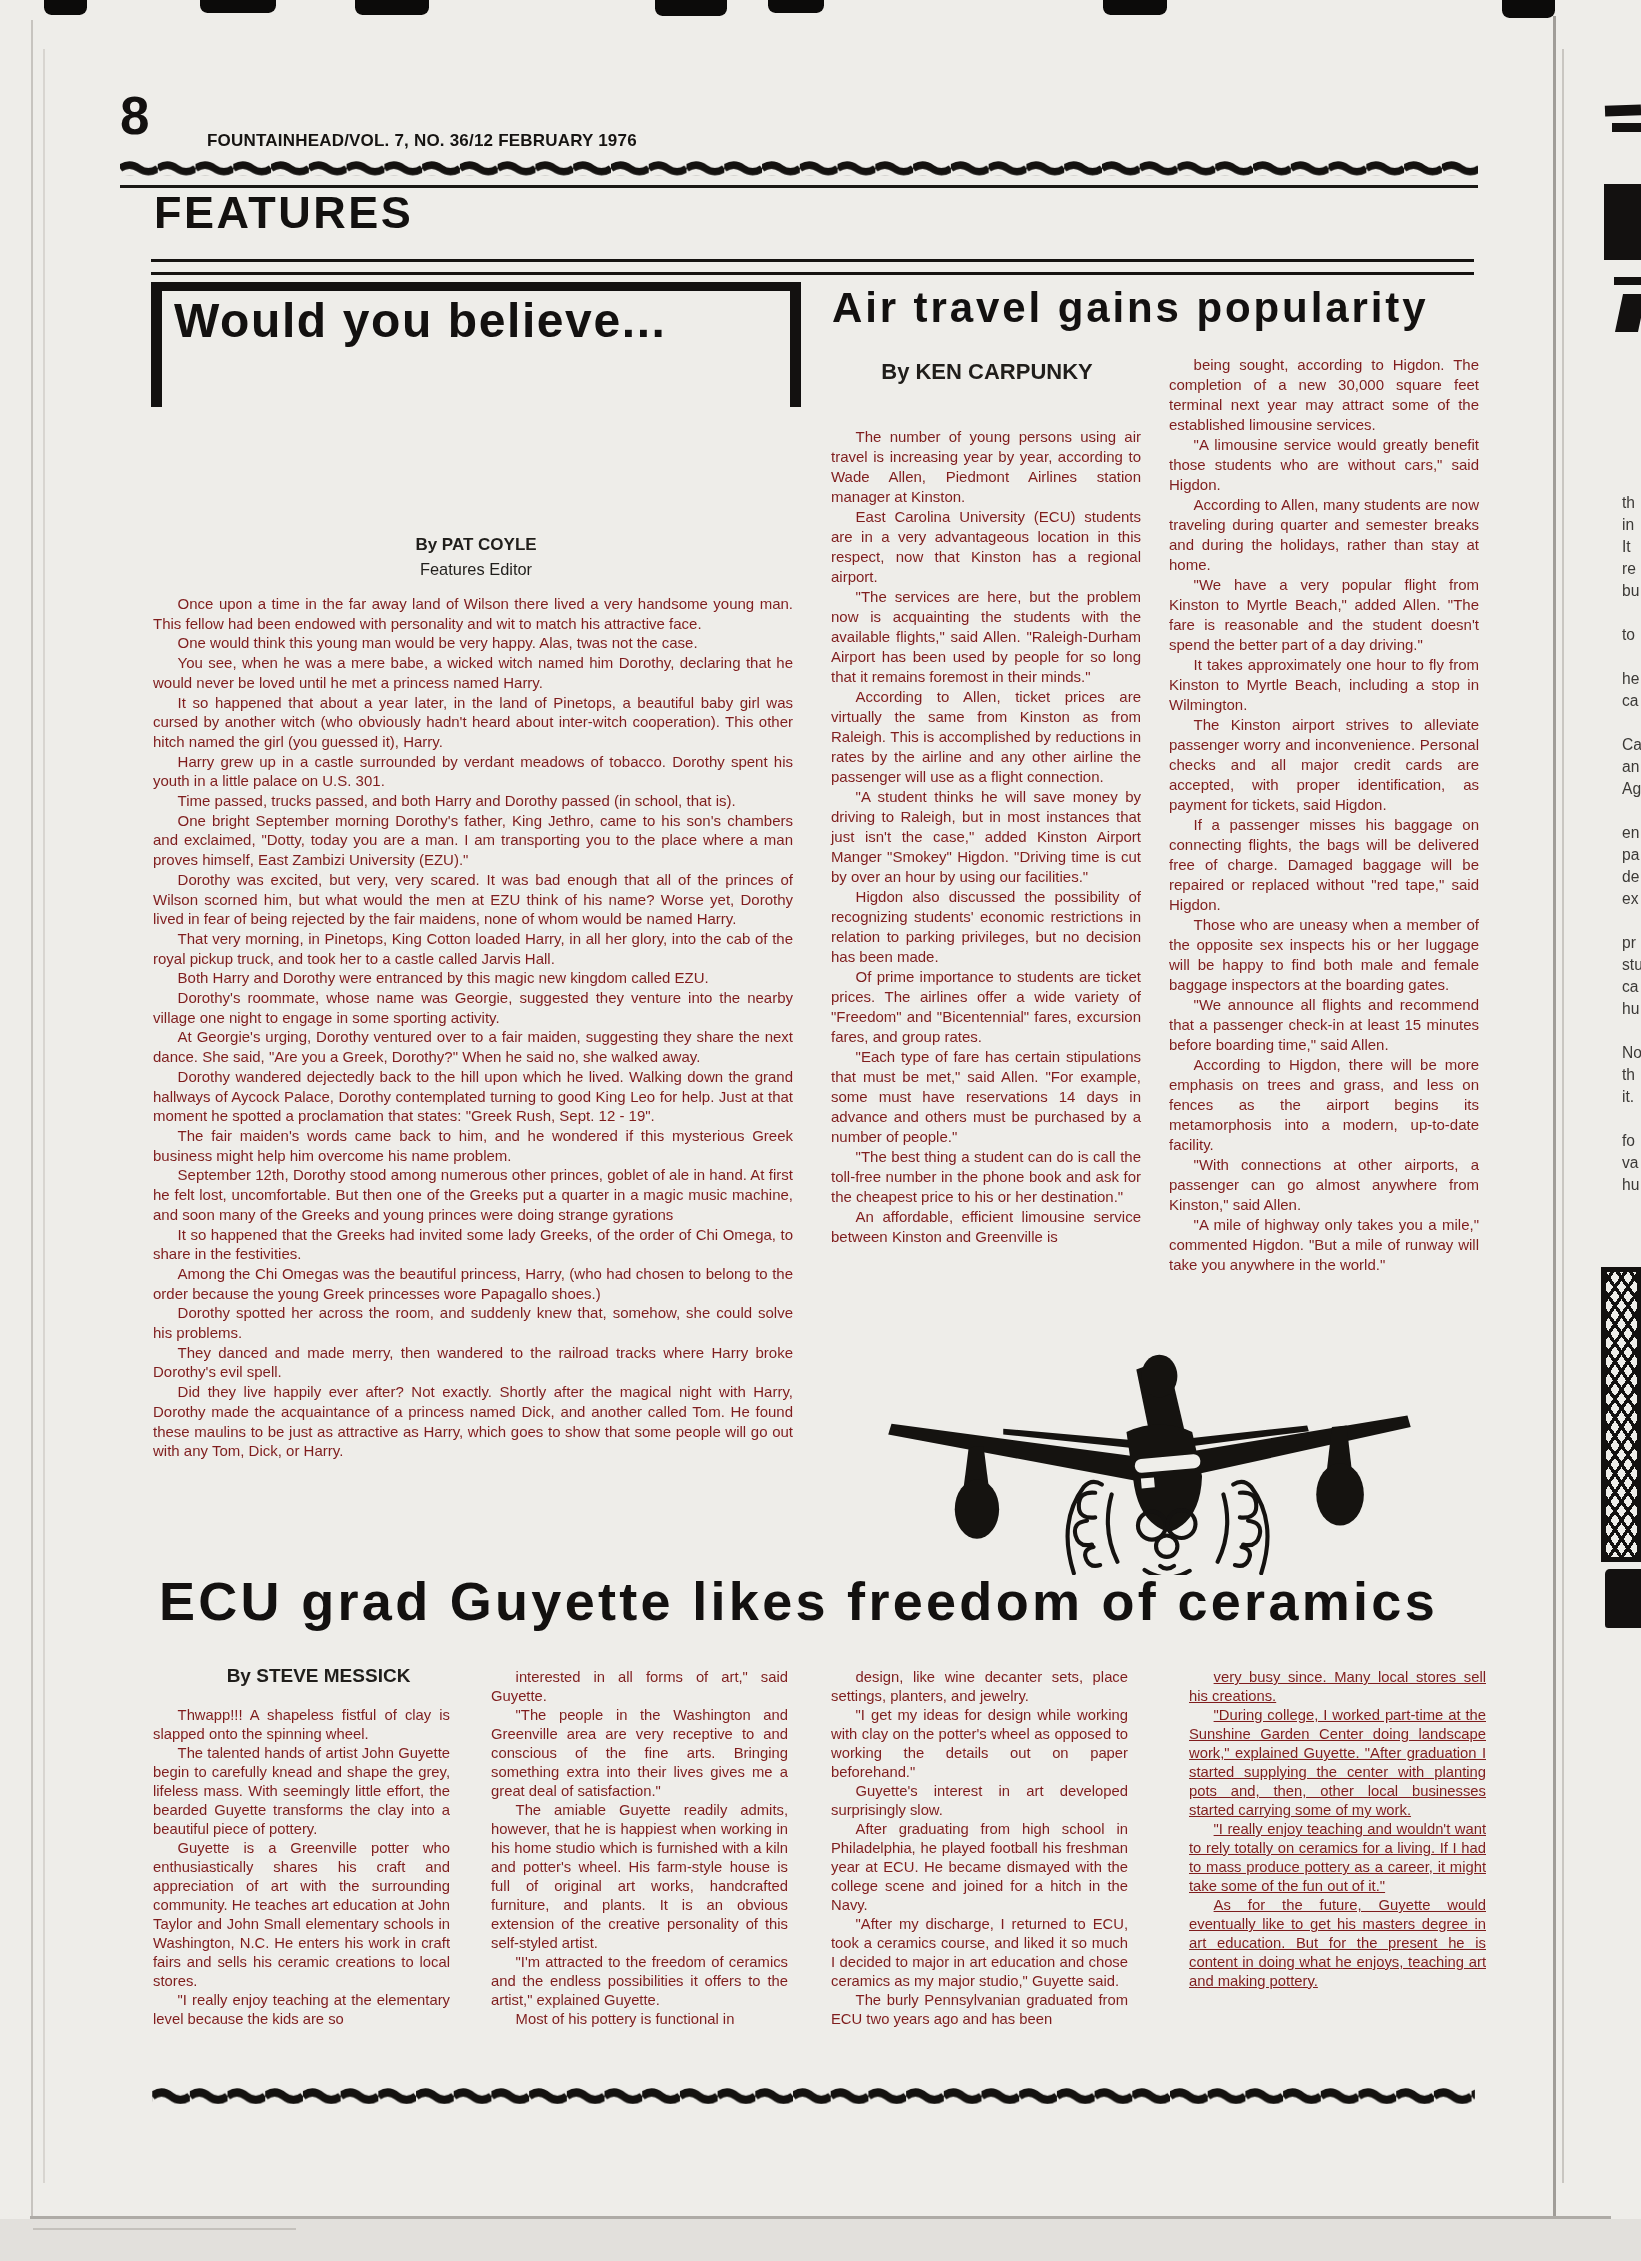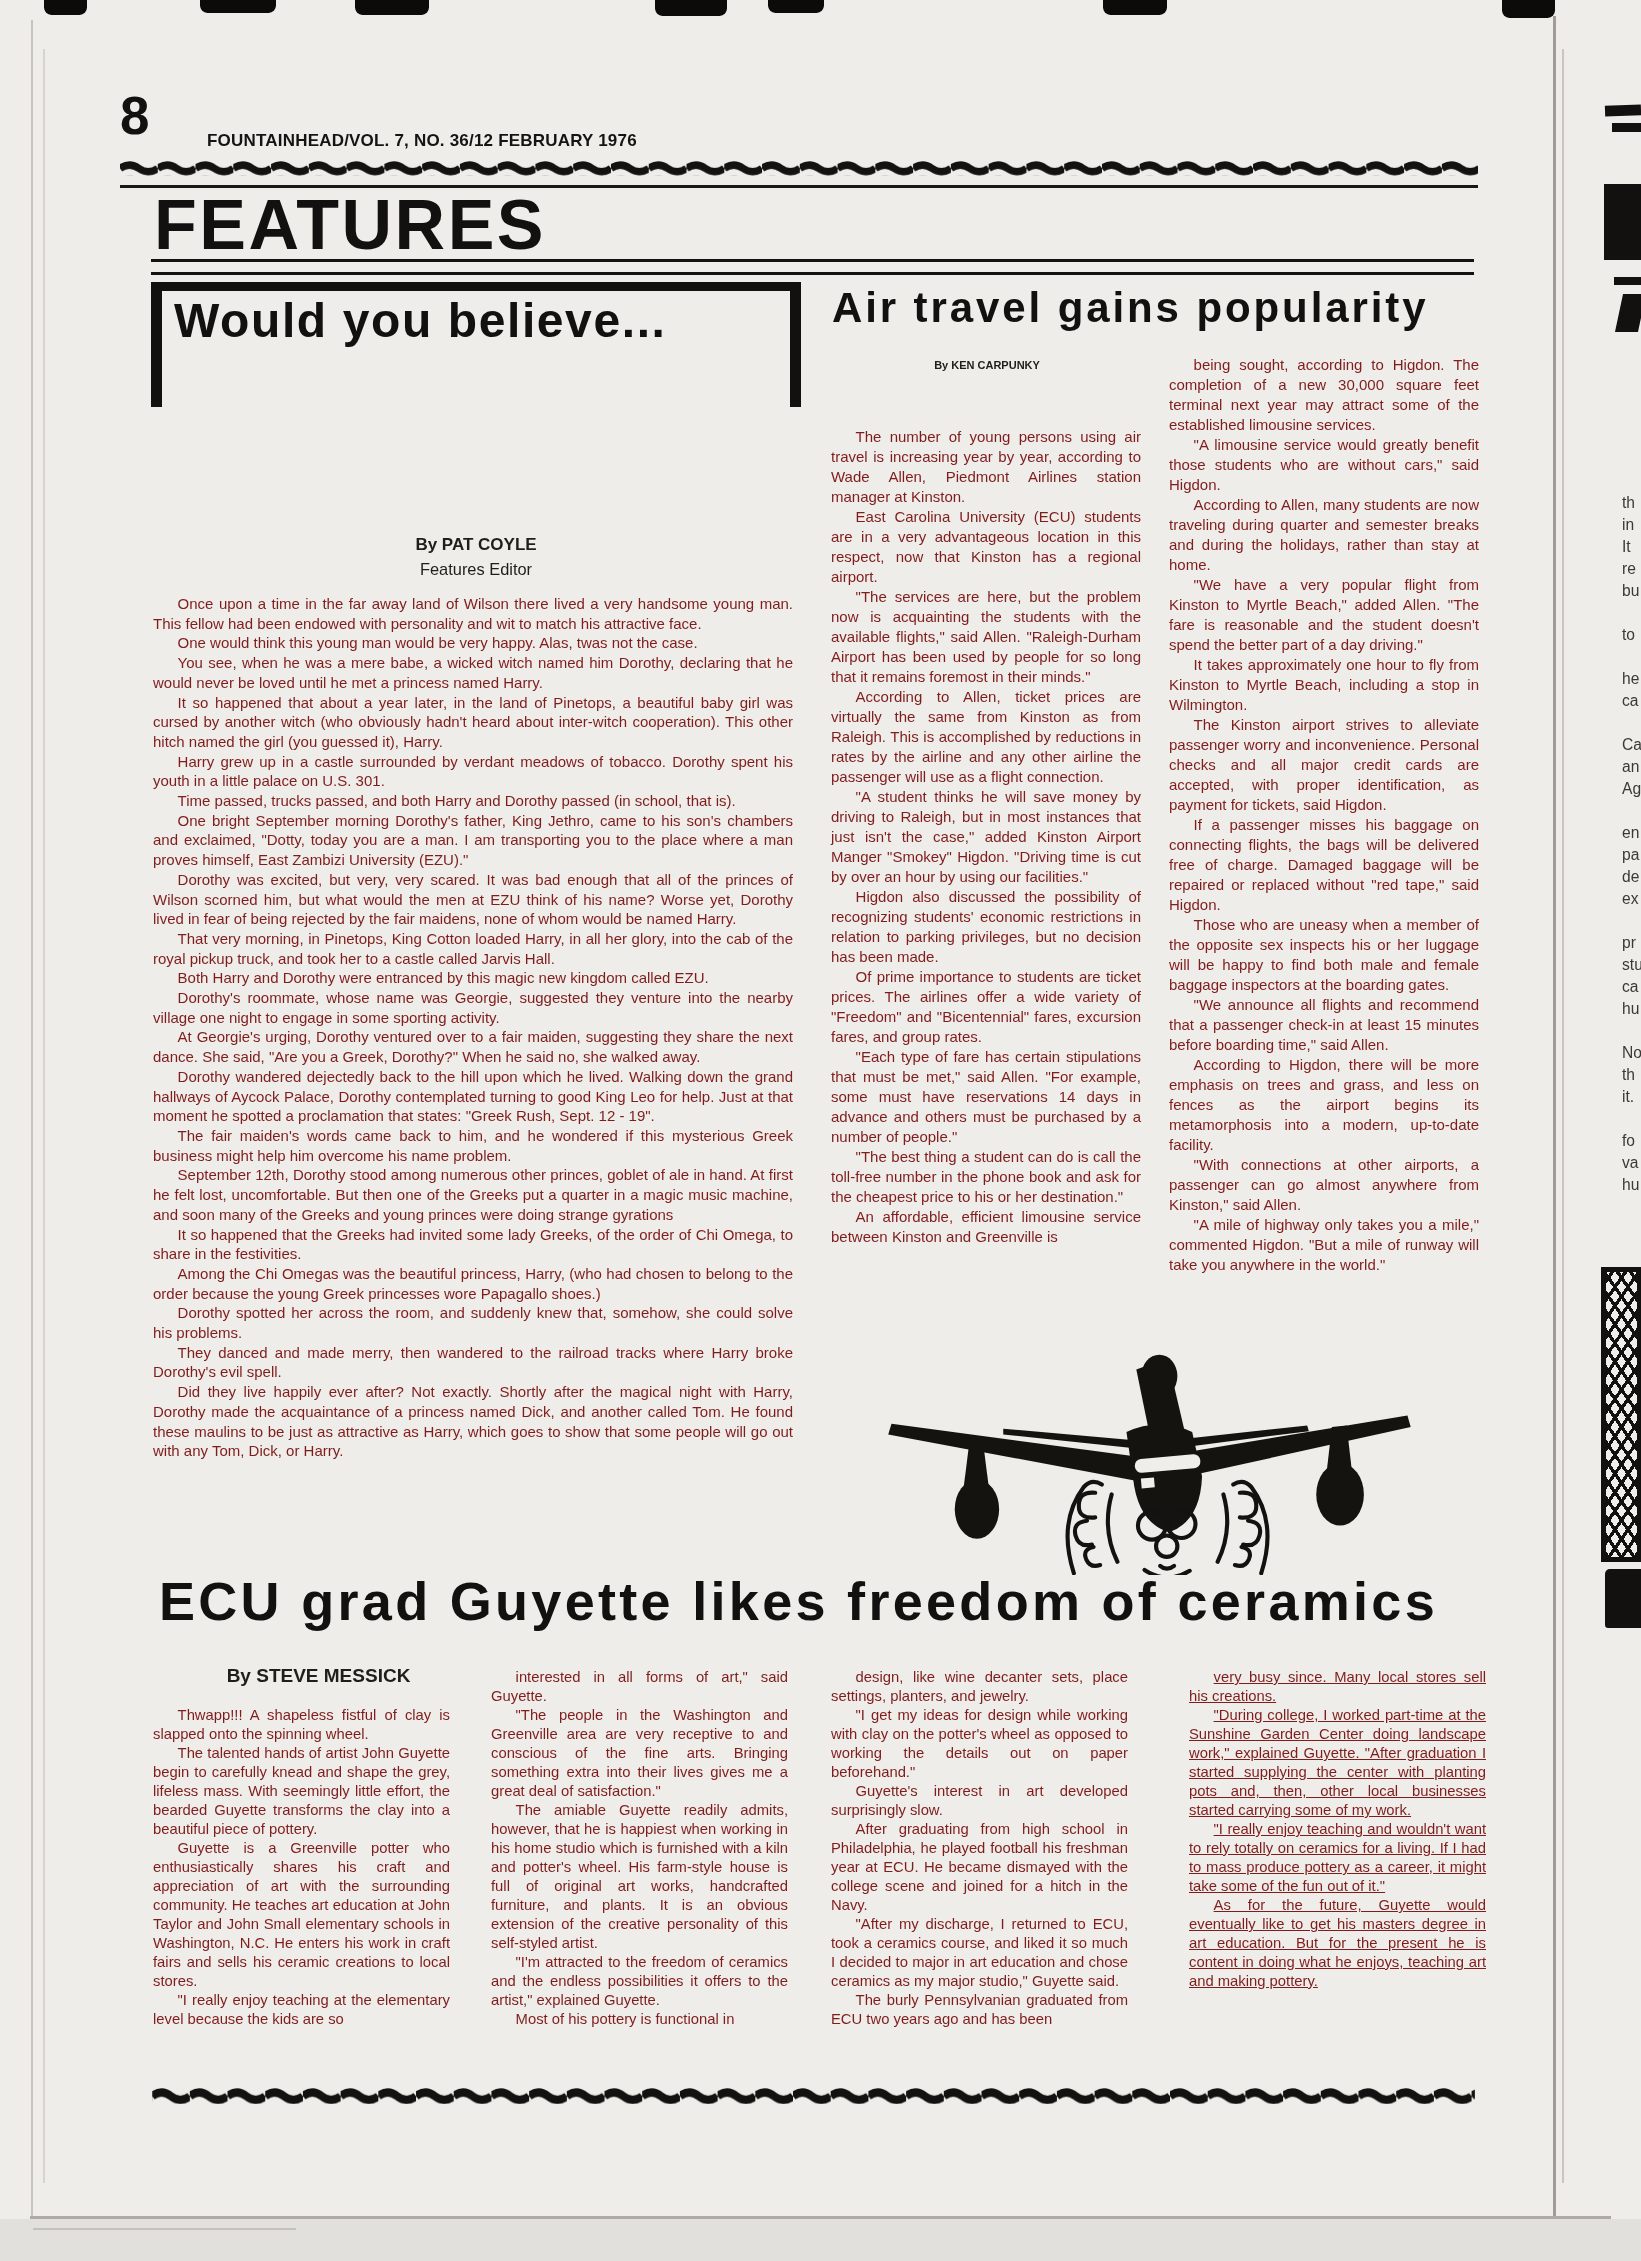--- a/index.html
+++ b/index.html
@@ -50,21 +50,21 @@
       <defs>
           <pattern id="w1" width="46" height="18" patternUnits="userSpaceOnUse">
         <path d="M0 9 Q11.5 1 23 9 T46 9" fill="none" stroke="#141210" stroke-width="9"></path>
       </pattern>
         </defs>
       <rect width="1654" height="18" fill="url(#w1)"></rect>
     </svg>
   </div>
   <div class="abs rule-thin" style="left:120px;top:185px;width:1358px;height:2.5px;"></div>
 
-  <div class="abs headline" style="left:154px;top:190px;font-size:70px;font-weight:900;letter-spacing:2.5px;">FEATURES</div>
+  <div class="abs headline" style="left:154px;top:190px;font-size:45px;font-weight:900;letter-spacing:2.5px;">FEATURES</div>
   <div class="abs dbl" style="left:151px;top:259px;width:1323px;height:9.8px;"></div>
 
   <div class="abs ink" style="left:151px;top:282px;width:650px;height:9px;"></div>
   <div class="abs ink" style="left:151px;top:282px;width:10.7px;height:125px;"></div>
   <div class="abs ink" style="left:790px;top:282px;width:10.7px;height:125px;"></div>
   <div class="abs headline it" style="left:174px;top:297px;font-size:48px;letter-spacing:1.6px;">Would you believe...</div>
 
 
   <div class="abs byline bold" style="left:151px;top:535px;width:650px;font-size:17px;">By PAT COYLE</div>
   <div class="abs byline" style="left:151px;top:560px;width:650px;font-size:16.4px;">Features Editor</div>
@@ -86,21 +86,21 @@
       <p>The fair maiden's words came back to him, and he wondered if this mysterious Greek business might help him overcome his name problem.</p>
       <p>September 12th, Dorothy stood among numerous other princes, goblet of ale in hand. At first he felt lost, uncomfortable. But then one of the Greeks put a quarter in a magic music machine, and soon many of the Greeks and young princes were doing strange gyrations</p>
       <p>It so happened that the Greeks had invited some lady Greeks, of the order of Chi Omega, to share in the festivities.</p>
       <p>Among the Chi Omegas was the beautiful princess, Harry, (who had chosen to belong to the order because the young Greek princesses wore Papagallo shoes.)</p>
       <p>Dorothy spotted her across the room, and suddenly knew that, somehow, she could solve his problems.</p>
       <p>They danced and made merry, then wandered to the railroad tracks where Harry broke Dorothy's evil spell.</p>
       <p>Did they live happily ever after? Not exactly. Shortly after the magical night with Harry, Dorothy made the acquaintance of a princess named Dick, and another called Tom. He found these maulins to be just as attractive as Harry, which goes to show that some people will go out with any Tom, Dick, or Harry.</p>
     </div>
 
   <div class="abs headline" style="left:832px;top:287px;font-size:42px;font-weight:800;letter-spacing:2.9px;">Air travel gains popularity</div>
-  <div class="abs byline bold" style="left:831px;top:359px;width:312px;font-size:11px;">By KEN CARPUNKY</div>
+  <div class="abs byline bold" style="left:831px;top:359px;width:312px;font-size:22px;">By KEN CARPUNKY</div>
   <div class="abs bodycol aircol" style="left:831px;top:427px;width:310px;">
       <p>The number of young persons using air travel is increasing year by year, according to Wade Allen, Piedmont Airlines station manager at Kinston.</p>
       <p>East Carolina University (ECU) students are in a very advantageous location in this respect, now that Kinston has a regional airport.</p>
       <p>"The services are here, but the problem now is acquainting the students with the available flights," said Allen. "Raleigh-Durham Airport has been used by people for so long that it remains foremost in their minds."</p>
       <p>According to Allen, ticket prices are virtually the same from Kinston as from Raleigh. This is accomplished by reductions in rates by the airline and any other airline the passenger will use as a flight connection.</p>
       <p>"A student thinks he will save money by driving to Raleigh, but in most instances that just isn't the case," added Kinston Airport Manger "Smokey" Higdon. "Driving time is cut by over an hour by using our facilities."</p>
       <p>Higdon also discussed the possibility of recognizing students' economic restrictions in relation to parking privileges, but no decision has been made.</p>
       <p>Of prime importance to students are ticket prices. The airlines offer a wide variety of "Freedom" and "Bicentennial" fares, excursion fares, and group rates.</p>
       <p>"Each type of fare has certain stipulations that must be met," said Allen. "For example, some must have reservations 14 days in advance and others must be purchased by a number of people."</p>
       <p>"The best thing a student can do is call the toll-free number in the phone book and ask for the cheapest price to his or her destination."</p>

